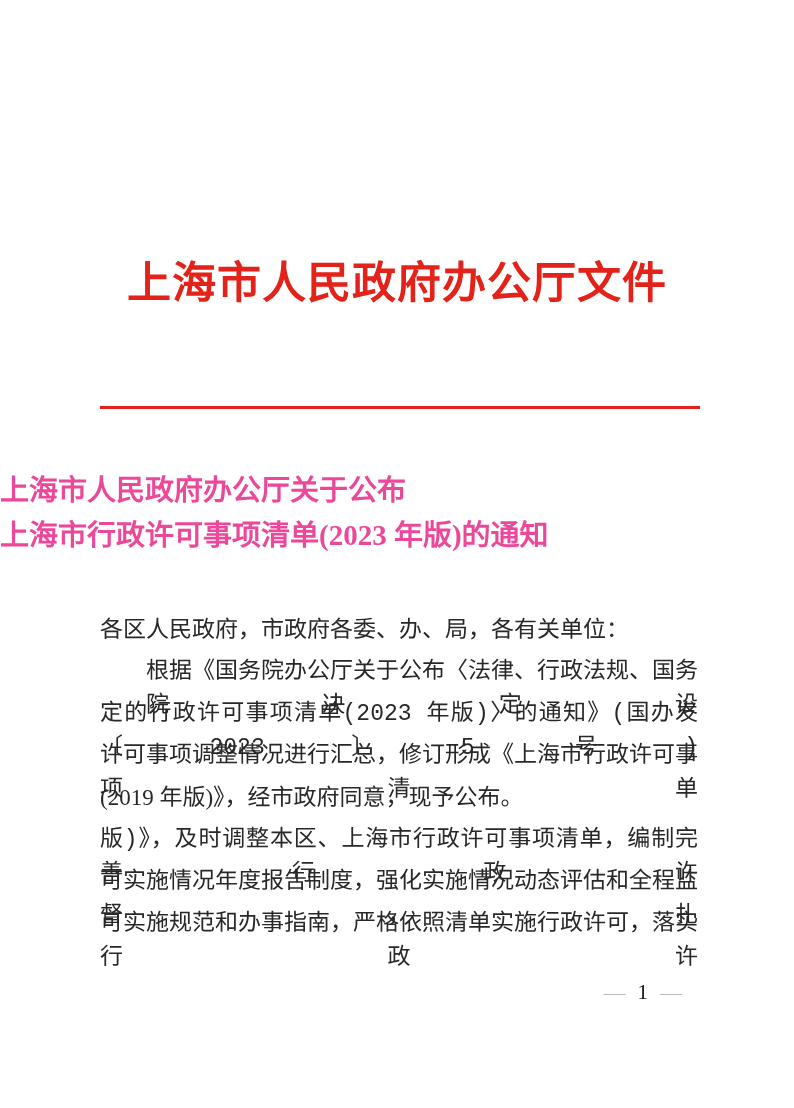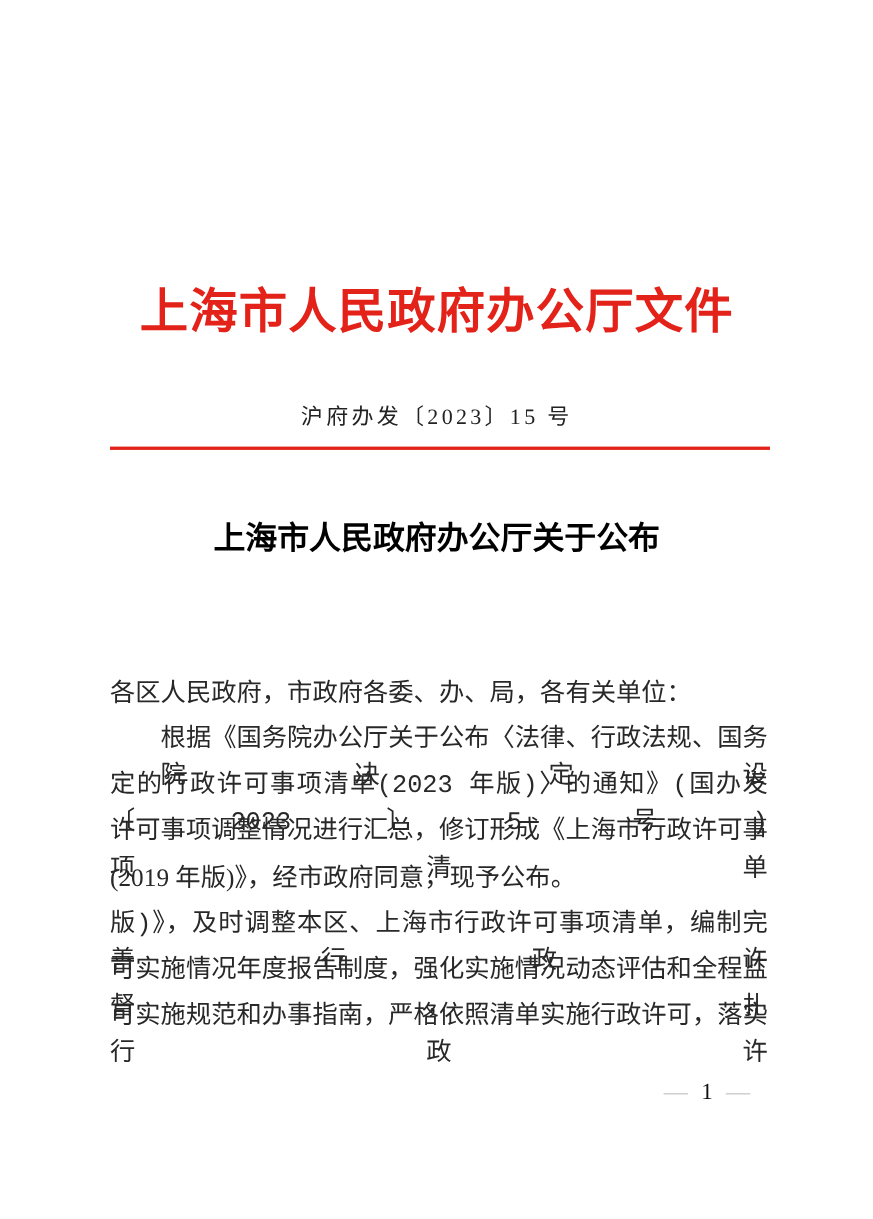--- a/index.html
+++ b/index.html
@@ -49,25 +49,24 @@
     width: 600px;
     height: 3px;
     background: #e32219;
   }
   
   .notice-title {
     position: absolute;
     top: 468px;
     left: 0;
     width: 100%;
-    text-align: center;
     font-size: 29px;
     font-weight: bold;
     line-height: 45px;
-    color: #000000;
+    color: #ec4899;
   }
   
   .body-block {
     position: absolute;
     top: 581px;
     left: 100px;
     width: 598px;
     font-size: 23px;
     color: #282828;
     margin-top: 32px;
@@ -109,26 +108,26 @@
     color: #111111;
   }
 </style>
 </head>
 <body>
 
 <div class="page">
 
   <div class="red-head">上海市人民政府办公厅文件</div>
 
-  <div class="doc-number">沪府办发〔2023〕15 号</div>
 
   <div class="red-rule"></div>
 
   <div class="notice-title">
     <div>上海市人民政府办公厅关于公布</div>
+    <div>上海市行政许可事项清单(2023 年版)的通知</div>
   </div>
 
   <div class="body-block">
     <div class="body-line">各区人民政府，市政府各委、办、局，各有关单位：</div>
     <div>
         <div class="body-line indent fill">根据《国务院办公厅关于公布〈法律、行政法规、国务院决定设</div>
         <div class="body-line fill">定的行政许可事项清单(2023 年版)〉的通知》(国办发〔2023〕5 号)</div>
         <div class="body-line fill">许可事项调整情况进行汇总，修订形成《上海市行政许可事项清单</div>
         <div class="body-line">(2019 年版)》，经市政府同意，现予公布。</div>
         <div class="body-line fill">版)》，及时调整本区、上海市行政许可事项清单，编制完善行政许</div>

